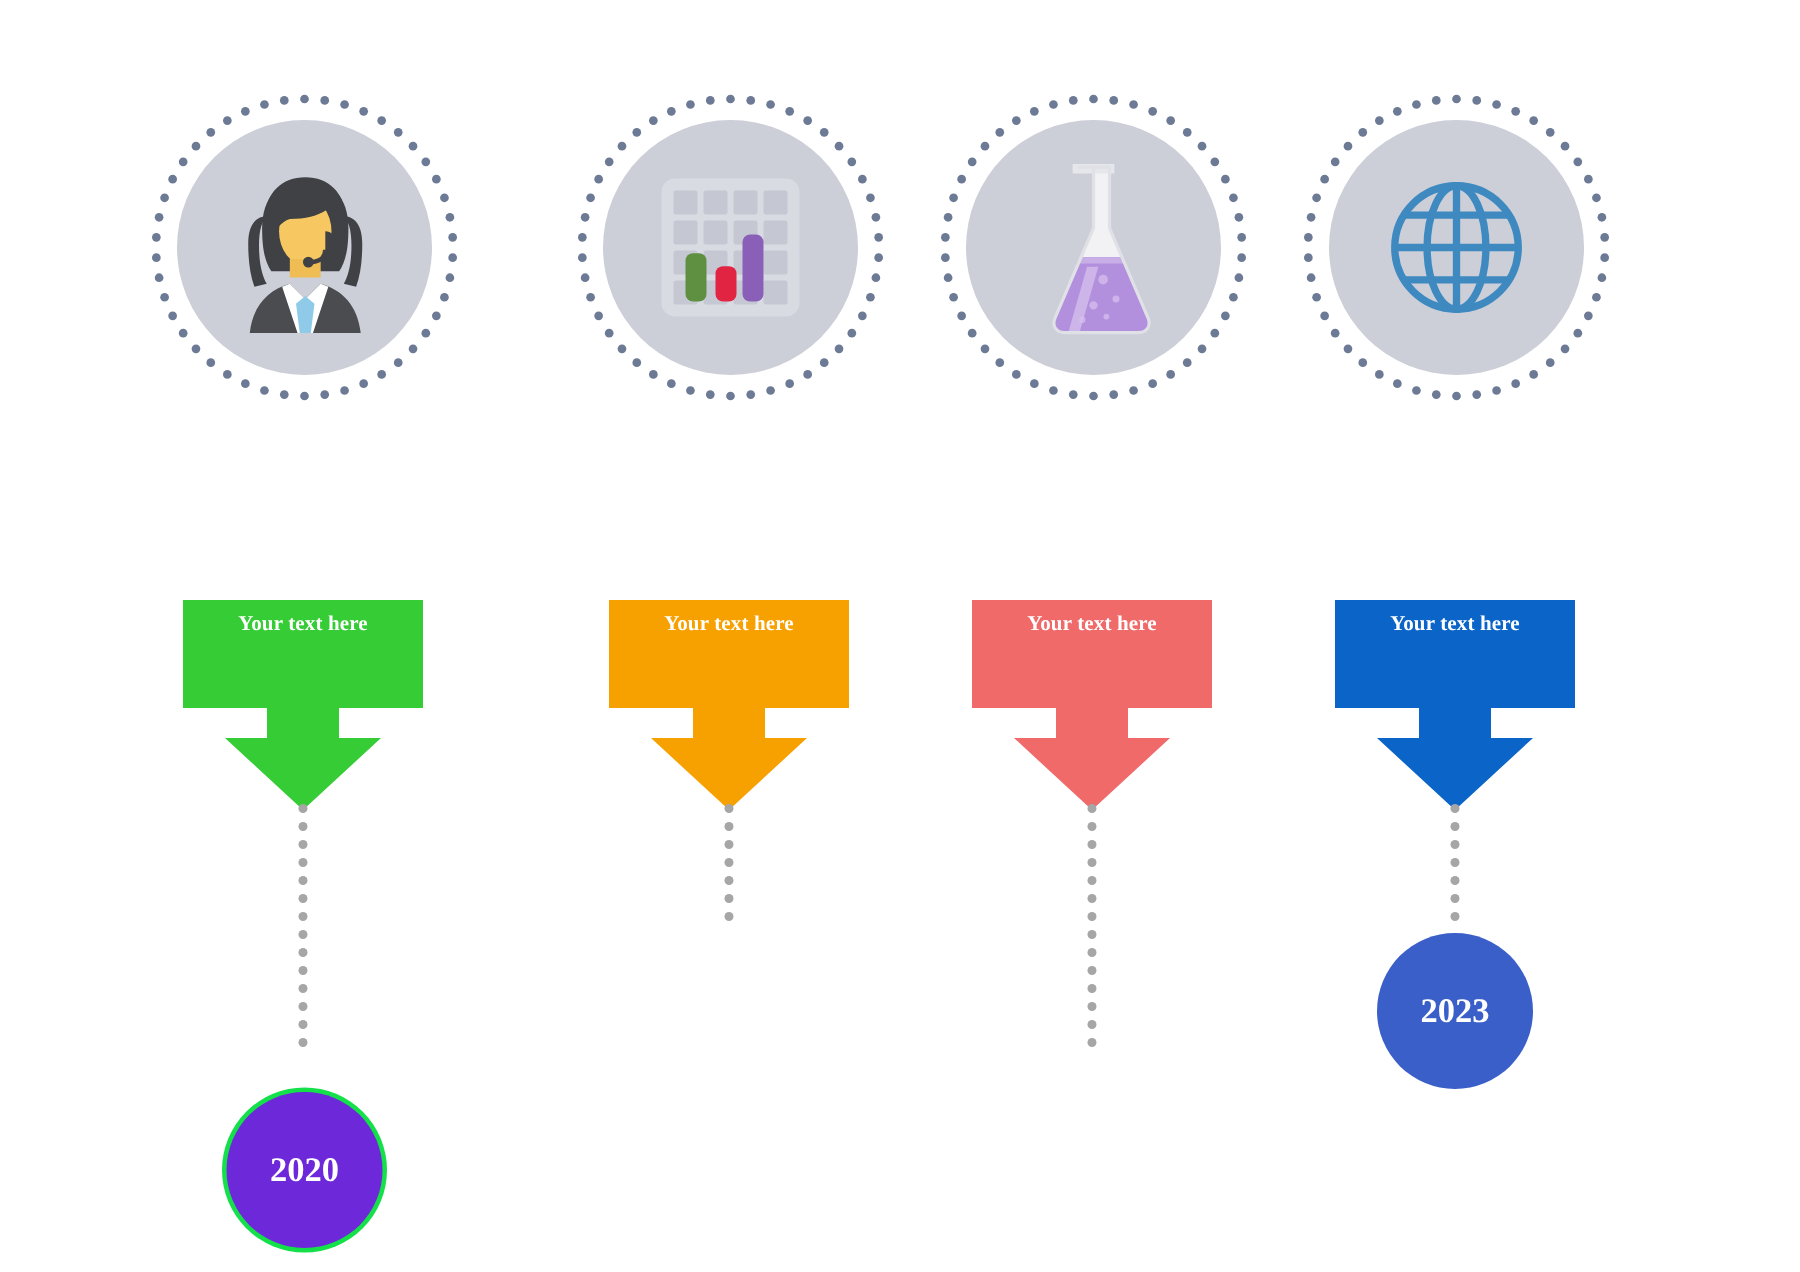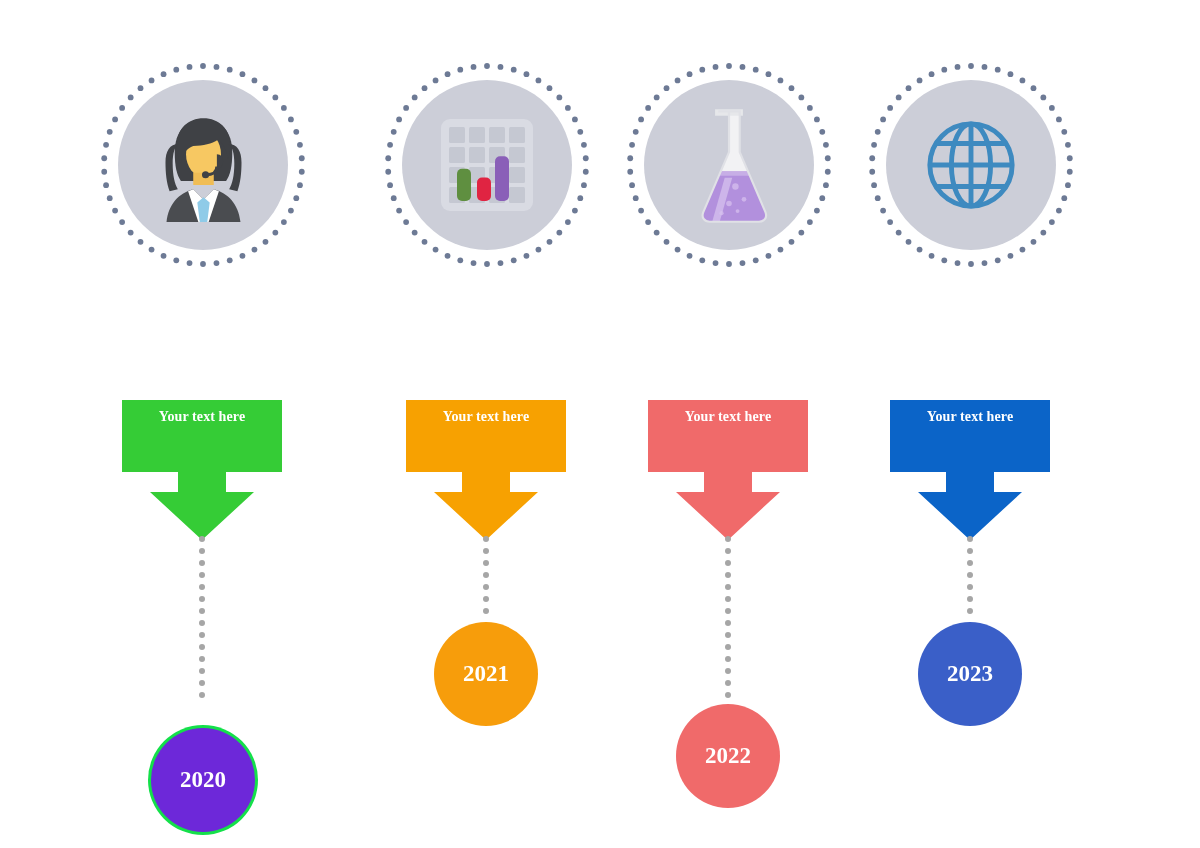--- a/index.html
+++ b/index.html
@@ -419,23 +419,20 @@
     </div>
     <div class="connector" style="left: 483px; top: 536px; height: 86px;">
       <div class="dot" style="top: 0px; background: rgb(166, 166, 166);"></div>
       <div class="dot" style="top: 12px; background: rgb(166, 166, 166);"></div>
       <div class="dot" style="top: 24px; background: rgb(166, 166, 166);"></div>
       <div class="dot" style="top: 36px; background: rgb(166, 166, 166);"></div>
       <div class="dot" style="top: 48px; background: rgb(166, 166, 166);"></div>
       <div class="dot" style="top: 60px; background: rgb(166, 166, 166);"></div>
       <div class="dot" style="top: 72px; background: rgb(166, 166, 166);"></div>
     </div>
-    <div class="year-bubble" style="left: 434px; top: 622px; background: rgb(247, 157, 11);">
-      <span>2021</span>
-    </div>
     <div class="banner" style="left: 648px; top: 400px;">
       <svg class="shape" viewBox="0 0 160 140" width="160" height="140">
         <path d="M0 0h160v72H104v20h28L80 140 28 92h28V72H0z" fill="#f06a6a"></path>
       </svg>
       <div class="caption">Your text here</div>
     </div>
     <div class="connector" style="left: 725px; top: 536px; height: 168px;">
       <div class="dot" style="top: 0px; background: rgb(166, 166, 166);"></div>
       <div class="dot" style="top: 12px; background: rgb(166, 166, 166);"></div>
       <div class="dot" style="top: 24px; background: rgb(166, 166, 166);"></div>
@@ -444,23 +441,20 @@
       <div class="dot" style="top: 60px; background: rgb(166, 166, 166);"></div>
       <div class="dot" style="top: 72px; background: rgb(166, 166, 166);"></div>
       <div class="dot" style="top: 84px; background: rgb(166, 166, 166);"></div>
       <div class="dot" style="top: 96px; background: rgb(166, 166, 166);"></div>
       <div class="dot" style="top: 108px; background: rgb(166, 166, 166);"></div>
       <div class="dot" style="top: 120px; background: rgb(166, 166, 166);"></div>
       <div class="dot" style="top: 132px; background: rgb(166, 166, 166);"></div>
       <div class="dot" style="top: 144px; background: rgb(166, 166, 166);"></div>
       <div class="dot" style="top: 156px; background: rgb(166, 166, 166);"></div>
     </div>
-    <div class="year-bubble" style="left: 676px; top: 704px; background: rgb(240, 106, 106);">
-      <span>2022</span>
-    </div>
     <div class="banner" style="left: 890px; top: 400px;">
       <svg class="shape" viewBox="0 0 160 140" width="160" height="140">
         <path d="M0 0h160v72H104v20h28L80 140 28 92h28V72H0z" fill="#0b64c8"></path>
       </svg>
       <div class="caption">Your text here</div>
     </div>
     <div class="connector" style="left: 967px; top: 536px; height: 86px;">
       <div class="dot" style="top: 0px; background: rgb(166, 166, 166);"></div>
       <div class="dot" style="top: 12px; background: rgb(166, 166, 166);"></div>
       <div class="dot" style="top: 24px; background: rgb(166, 166, 166);"></div>

